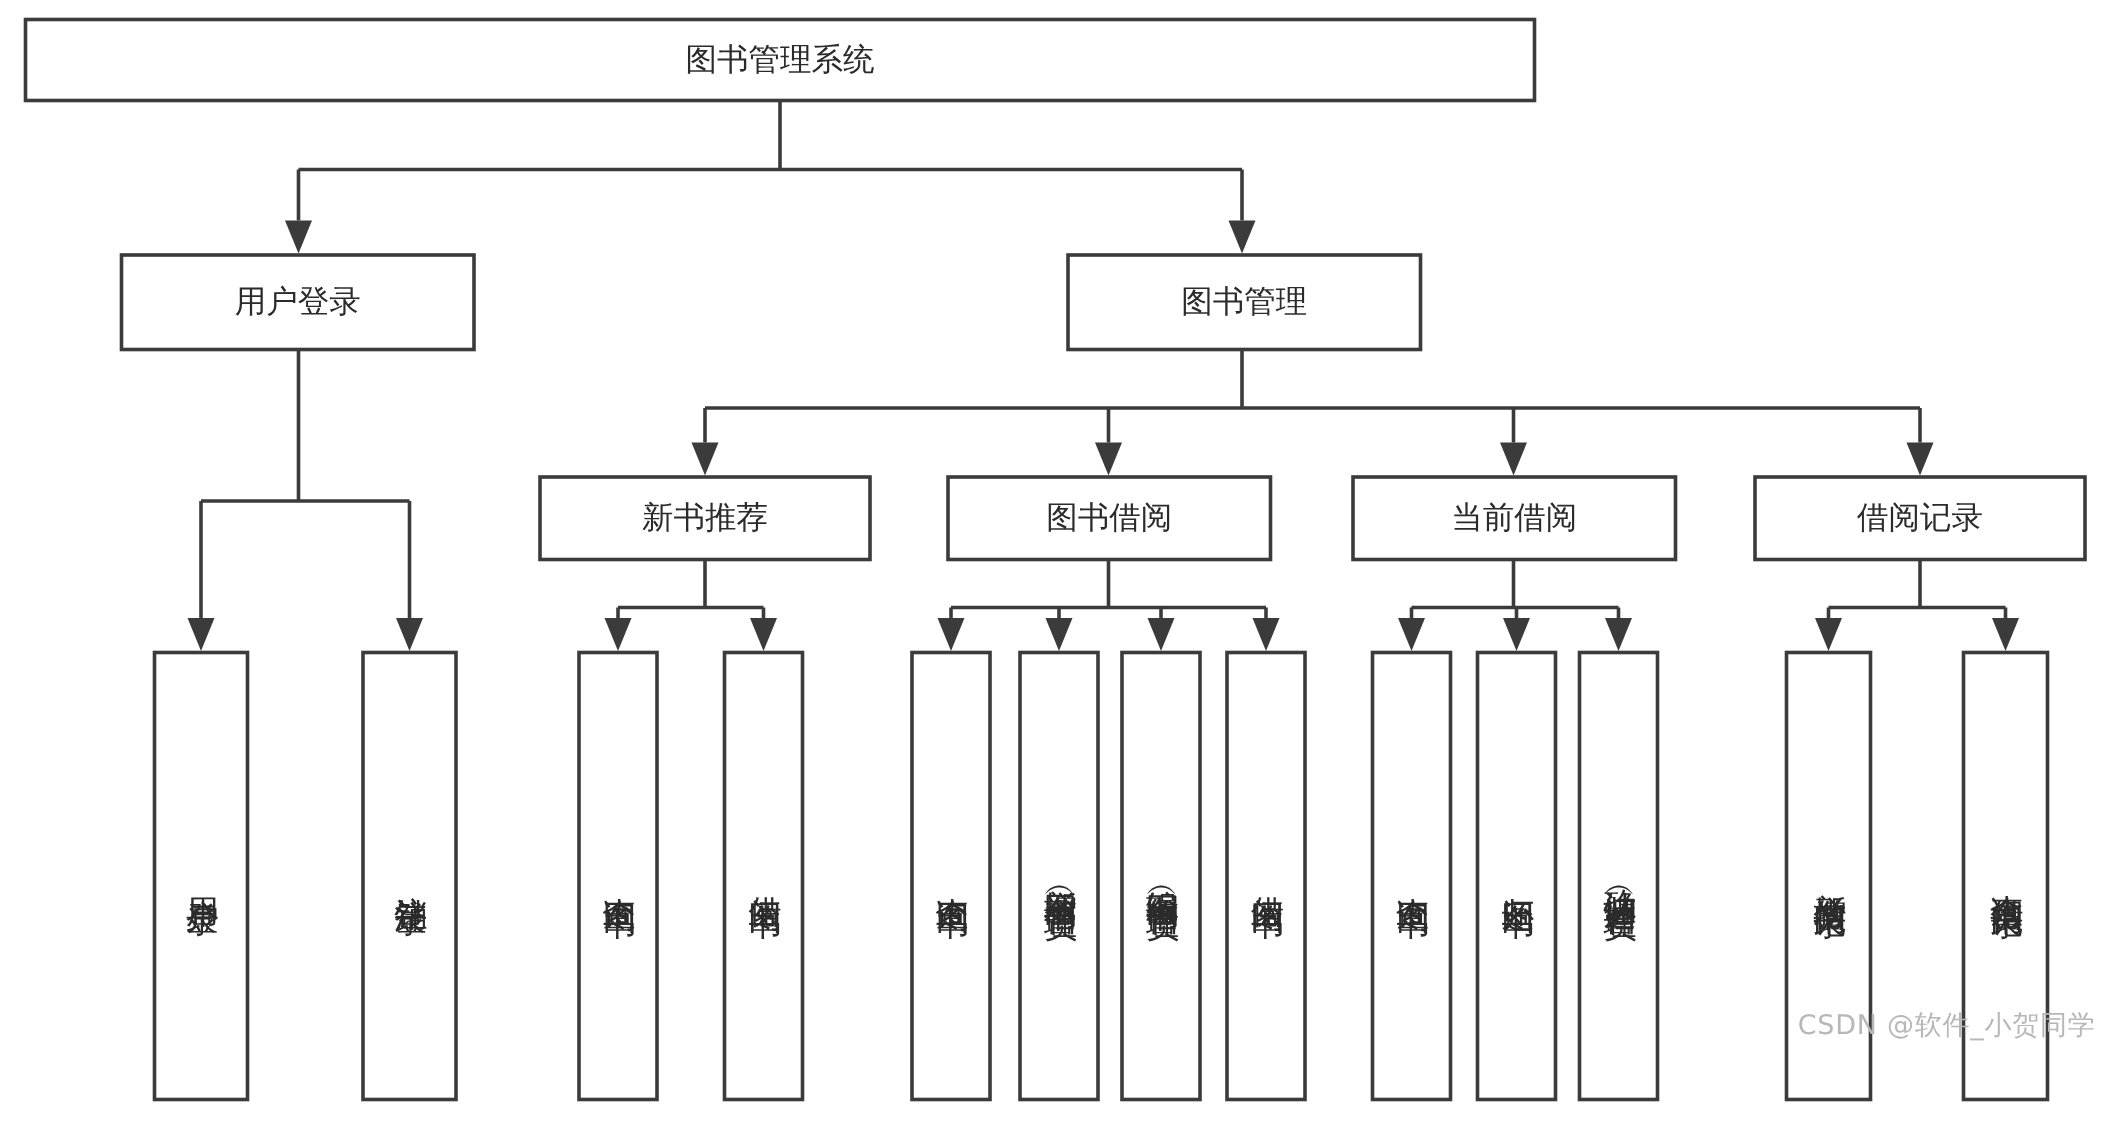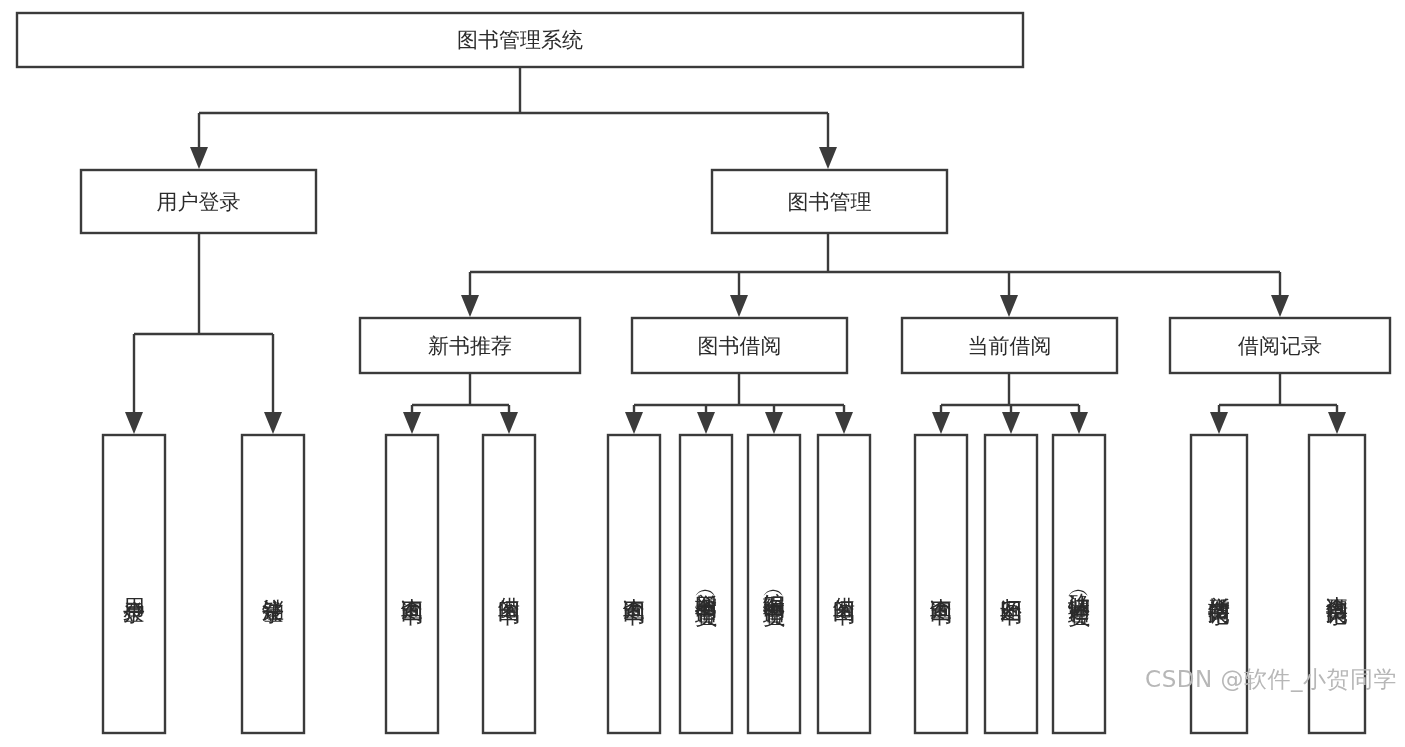--- a/index.html
+++ b/index.html
@@ -67,21 +67,21 @@
     letter-spacing: 2px;
     color: #2b2b2b;
     white-space: nowrap;
     text-align: center;
   }
   .watermark {
     position: absolute;
     right: 8px;
     bottom: 6px;
     font-family: "DejaVu Sans", "Liberation Sans", sans-serif;
-    font-size: 23px;
+    font-size: 18px;
     color: #b7b7b7;
     letter-spacing: 0.5px;
     white-space: nowrap;
     user-select: none;
   }
 </style>
 </head>
 <body>
 
 <div id="diagram-root">

